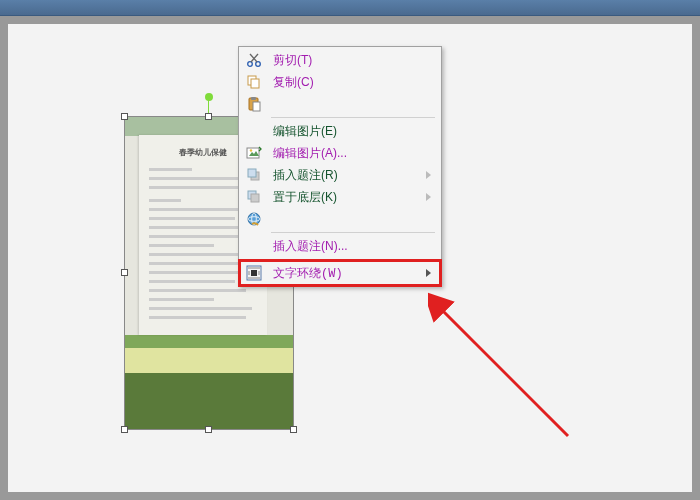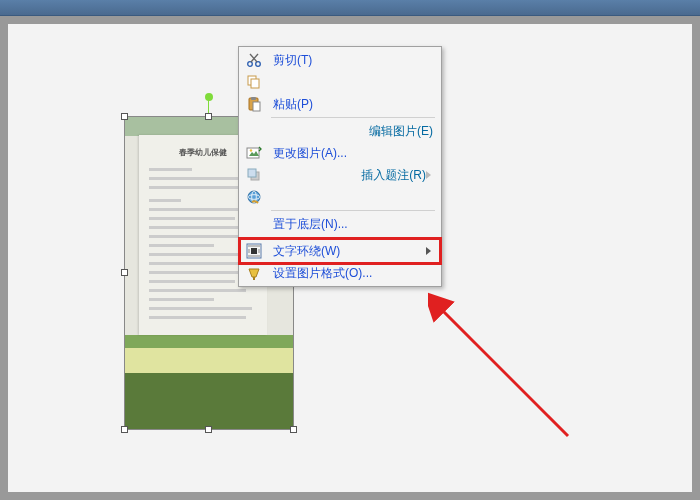--- a/index.html
+++ b/index.html
@@ -107,41 +107,42 @@
   }
   .menu-icon-col {
     width: 26px;
     display: flex;
     align-items: center;
     justify-content: center;
     height: 100%;
   }
   .menu-label {
     flex: 1;
-    color: #1d4ed8;
+    color: #a21caf;
     padding-left: 6px;
   }
-  .menu-item.disabled .menu-label { color: #0369a1; text-align: right; }
+  .menu-item.disabled .menu-label { color: #14532d; }
   .menu-arrow {
     width: 0; height: 0;
     border-top: 4px solid transparent;
     border-bottom: 4px solid transparent;
     border-left: 5px solid #555;
     margin-right: 2px;
   }
   .menu-item.disabled .menu-arrow { border-left-color: #bbb; }
   .menu-sep {
     height: 1px;
     margin: 2px 4px 2px 30px;
     background: #d0d0d0;
   }
   .menu-item.highlighted {
     outline: 3px solid #e02020;
     outline-offset: 0;
     z-index: 2;
+    font-family: Liberation Mono, monospace;
   }
 
   
   .ico { width: 16px; height: 16px; }
 
   .arrow-anno {
     position: absolute;
     top: 232px; left: 420px;
     pointer-events: none;
   }
@@ -200,98 +201,99 @@
         </span>
       <span class="menu-label">剪切(T)</span>
     </div>
     <div class="menu-item">
       <span class="menu-icon-col">
           <span class="ico"><svg viewBox="0 0 16 16">
               <rect x="2" y="2" width="8" height="9" fill="#fff" stroke="#c79a4a"></rect>
               <rect x="5" y="5" width="8" height="9" fill="#fff" stroke="#c79a4a"></rect>
             </svg></span>
         </span>
+      <span class="menu-label">复制(C)</span>
     </div>
     <div class="menu-item">
       <span class="menu-icon-col">
           <span class="ico"><svg viewBox="0 0 16 16">
               <rect x="3" y="2" width="9" height="12" rx="1" fill="#d9a34a" stroke="#a87020"></rect>
               <rect x="5" y="1" width="5" height="3" rx="1" fill="#888"></rect>
               <rect x="7" y="6" width="7" height="9" fill="#fff" stroke="#888"></rect>
             </svg></span>
         </span>
-      <span class="menu-label">粘贴(P)</span>
     </div>
     <div class="menu-sep"></div>
     <div class="menu-item disabled">
       <span class="menu-icon-col"></span>
       <span class="menu-label">编辑图片(E)</span>
     </div>
     <div class="menu-item">
       <span class="menu-icon-col">
           <span class="ico"><svg viewBox="0 0 16 16">
               <rect x="1" y="3" width="12" height="10" fill="#fff" stroke="#888"></rect>
               <polygon points="3,11 6,7 8,9 10,6 13,11" fill="#5a9a5a"></polygon>
               <circle cx="5" cy="5.5" r="1.2" fill="#e8c040"></circle>
               <path d="M13 2 l2 2 l-2 2" fill="none" stroke="#2a7a2a" stroke-width="1.3"></path>
             </svg></span>
         </span>
-      <span class="menu-label">更改图片(A)...</span>
+      <span class="menu-label">编辑图片(A)...</span>
     </div>
     <div class="menu-item disabled">
       <span class="menu-icon-col">
           <span class="ico"><svg viewBox="0 0 16 16">
               <rect x="5" y="5" width="8" height="8" fill="#ccc" stroke="#aaa"></rect>
               <rect x="2" y="2" width="8" height="8" fill="#cde" stroke="#8ab"></rect>
             </svg></span>
         </span>
       <span class="menu-label">插入题注(R)</span>
+      <span class="menu-arrow"></span>
+    </div>
+    <div class="menu-item disabled">
+      <span class="menu-icon-col">
+          <span class="ico"><svg viewBox="0 0 16 16">
+              <rect x="2" y="2" width="8" height="8" fill="#cde" stroke="#8ab"></rect>
+              <rect x="5" y="5" width="8" height="8" fill="#ccc" stroke="#aaa"></rect>
+            </svg></span>
+        </span>
+      <span class="menu-label">置于底层(K)</span>
       <span class="menu-arrow"></span>
     </div>
     <div class="menu-item">
       <span class="menu-icon-col">
           <span class="ico"><svg viewBox="0 0 16 16">
               <circle cx="8" cy="8" r="6" fill="#5aa0d8" stroke="#2a6aa0"></circle>
               <ellipse cx="8" cy="8" rx="6" ry="2.3" fill="none" stroke="#fff" stroke-width="0.8"></ellipse>
               <ellipse cx="8" cy="8" rx="2.3" ry="6" fill="none" stroke="#fff" stroke-width="0.8"></ellipse>
               <path d="M6 13 q3 -2 6 1" fill="none" stroke="#d8a030" stroke-width="2"></path>
             </svg></span>
         </span>
     </div>
     <div class="menu-sep"></div>
     <div class="menu-item">
       <span class="menu-icon-col"></span>
-      <span class="menu-label">置于底层(N)...</span>
+      <span class="menu-label">插入题注(N)...</span>
     </div>
     <div class="menu-sep"></div>
     <div class="menu-item highlighted">
       <span class="menu-icon-col">
           <span class="ico"><svg viewBox="0 0 16 16">
               <rect x="1" y="1" width="14" height="14" fill="none" stroke="#5a7aaa"></rect>
               <rect x="5" y="5" width="6" height="6" fill="#333"></rect>
               <line x1="2" y1="3" x2="14" y2="3" stroke="#888"></line>
               <line x1="2" y1="13" x2="14" y2="13" stroke="#888"></line>
               <line x1="2" y1="7" x2="4" y2="7" stroke="#888"></line>
               <line x1="12" y1="7" x2="14" y2="7" stroke="#888"></line>
               <line x1="2" y1="9" x2="4" y2="9" stroke="#888"></line>
               <line x1="12" y1="9" x2="14" y2="9" stroke="#888"></line>
             </svg></span>
         </span>
       <span class="menu-label">文字环绕(W)</span>
       <span class="menu-arrow"></span>
     </div>
-    <div class="menu-item">
-      <span class="menu-icon-col">
-          <span class="ico"><svg viewBox="0 0 16 16">
-              <polygon points="3,4 13,4 10,12 6,12" fill="#e8c040" stroke="#a88020"></polygon>
-              <rect x="7" y="12" width="2" height="3" fill="#a88020"></rect>
-            </svg></span>
-        </span>
-      <span class="menu-label">设置图片格式(O)...</span>
-    </div>
   </div>
 
   <svg class="arrow-anno" width="200" height="200">
     <defs>
       <marker id="ah" markerWidth="10" markerHeight="10" refX="2" refY="5" orient="auto">
         <polygon points="0,0 10,5 0,10" fill="#e02020"></polygon>
       </marker>
     </defs>
     <line x1="140" y1="180" x2="12" y2="52" stroke="#e02020" stroke-width="3" marker-end="url(#ah)"></line>
   </svg>

